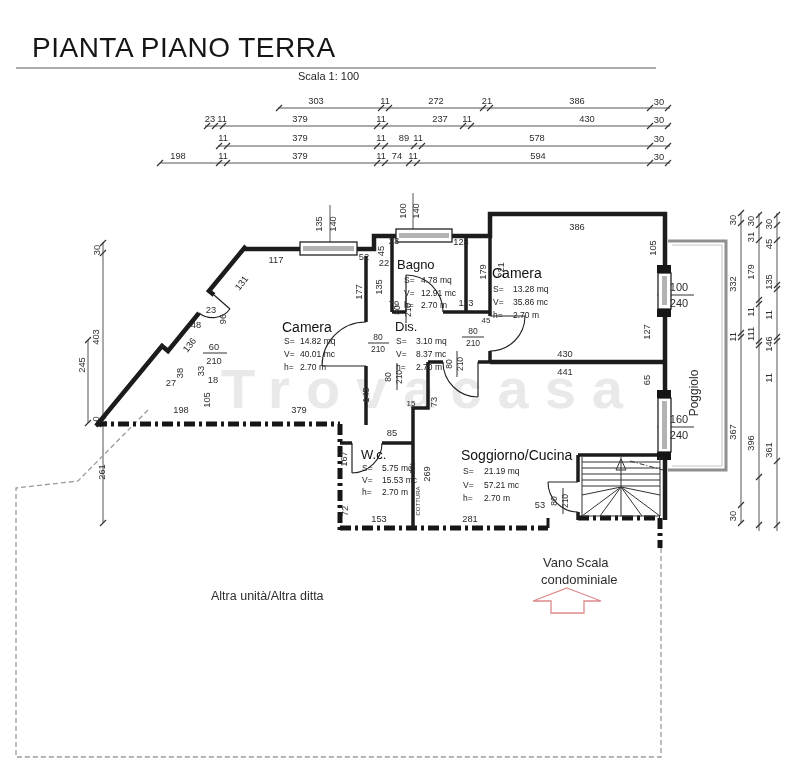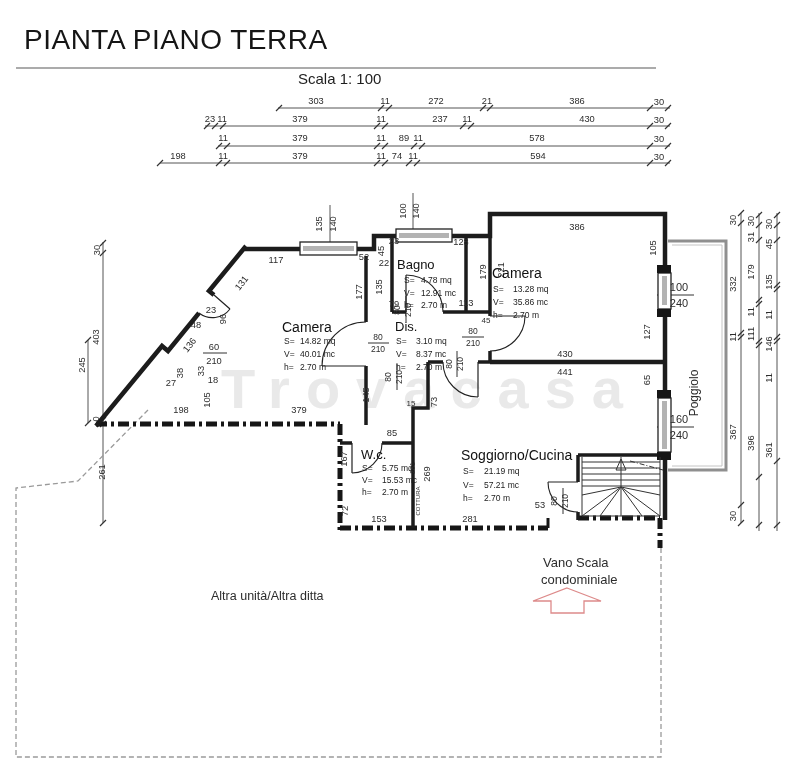--- a/index.html
+++ b/index.html
@@ -1,21 +1,21 @@
 <!DOCTYPE html>
 <html><head>
 <meta charset="utf-8">
 <style>
   html,body{margin:0;padding:0;background:#fff;}
   .page{position:relative;width:804px;height:768px;background:#ffffff;overflow:hidden;
         font-family:"Liberation Sans",sans-serif;}
   .title{position:absolute;left:16px;top:16px;font-size:28px;font-weight:400;
-         letter-spacing:0.5px;color:#151515;margin:8px;}
+         letter-spacing:0.5px;color:#151515;margin:16px;}
   .title-rule{position:absolute;left:16px;top:67px;width:640px;height:2px;background:#ababab;}
-  .scale{position:absolute;left:298px;top:70px;font-size:15px;color:#1e1e1e;}
+  .scale{position:absolute;left:298px;top:70px;font-size:11px;color:#1e1e1e;}
   svg{position:absolute;left:0;top:0;}
   text{font-family:"Liberation Sans",sans-serif;}
 </style>
 </head>
 <body>
 
 <div class="page">
   <h1 class="title">PIANTA PIANO TERRA</h1>
   <div class="title-rule"></div>
   <div class="scale">Scala 1: 100</div>

